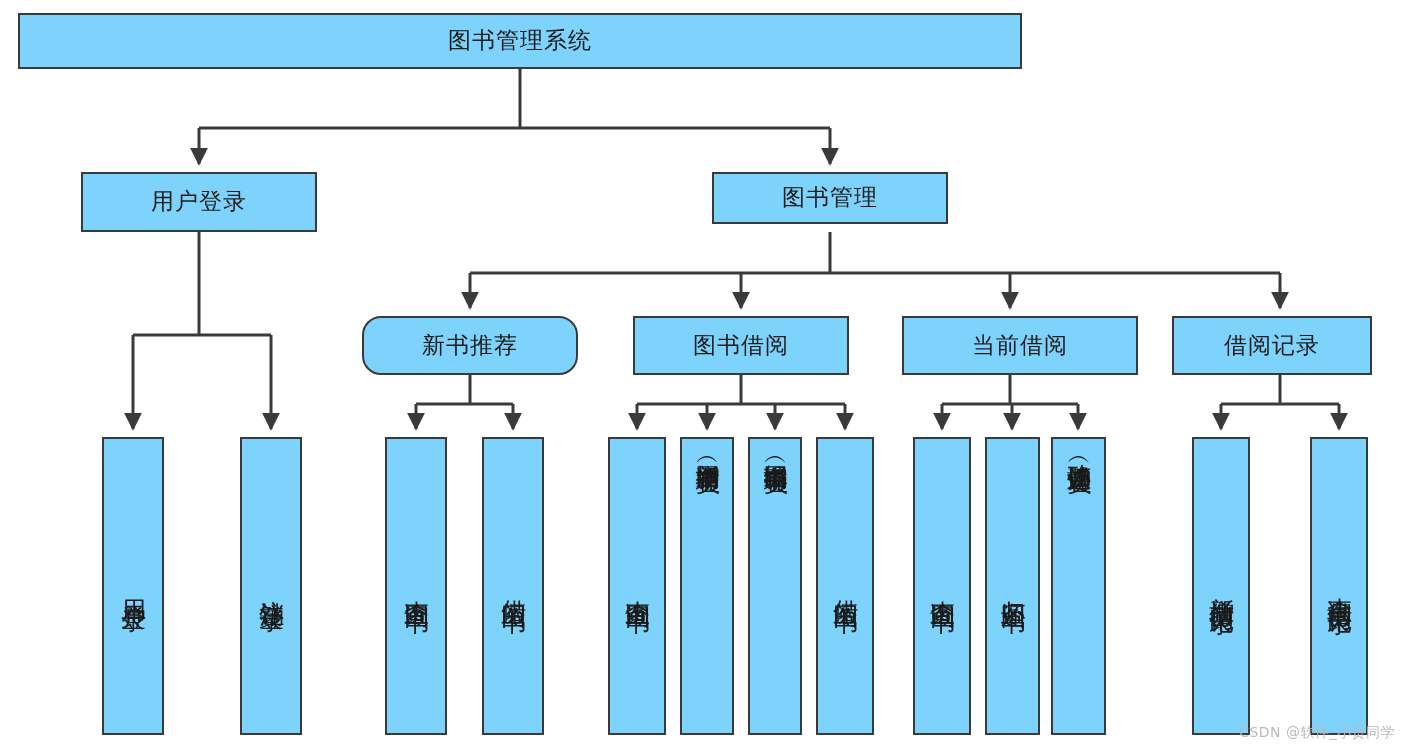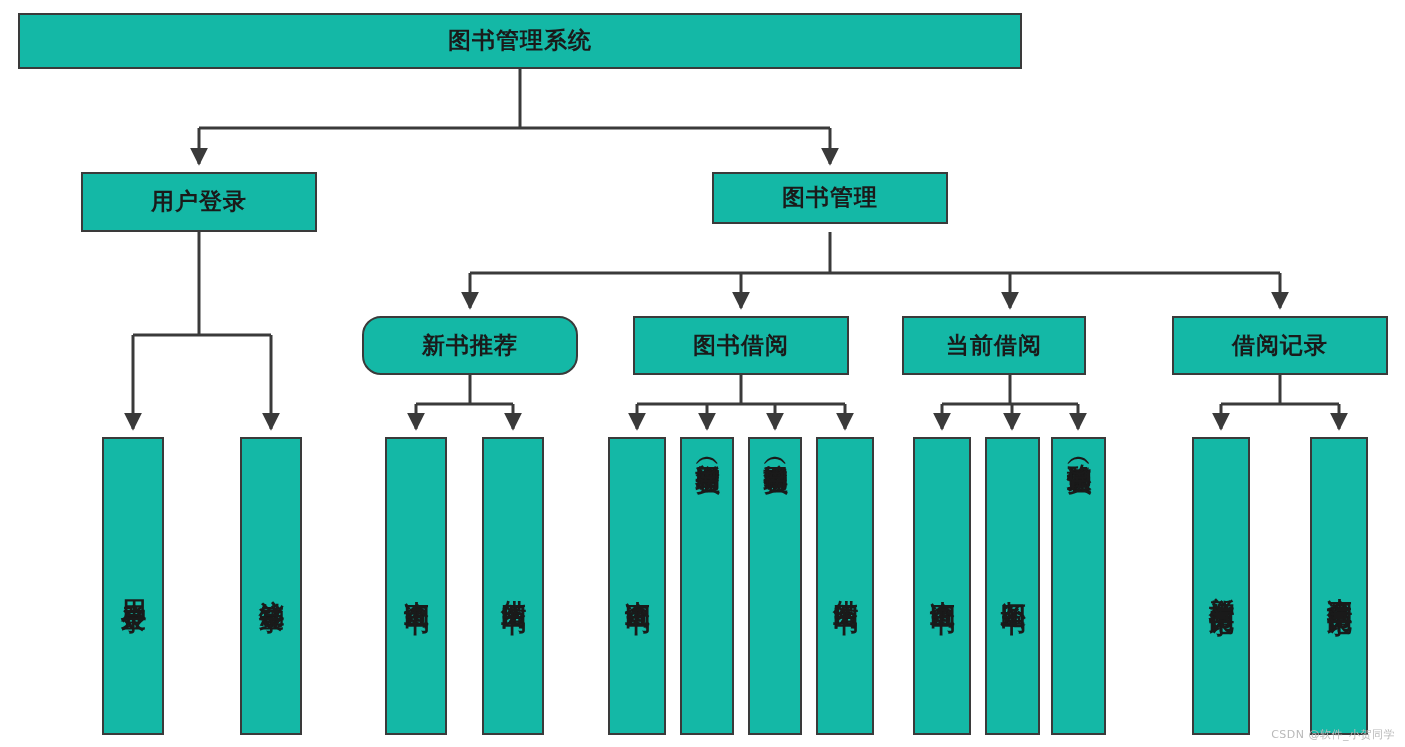--- a/index.html
+++ b/index.html
@@ -23,27 +23,26 @@
     left: 0;
     top: 0;
     width: 1405px;
     height: 747px;
     pointer-events: none;
   }
   .node {
     position: absolute;
     box-sizing: border-box;
     border: 2.5px solid #3a3a3a;
-    background: #14b8a6;
+    background: #7dd3fc;
     display: flex;
     align-items: center;
     justify-content: center;
     color: #1a1a1a;
     z-index: 2;
-    font-weight: bold;
   }
   .node-label {
     display: block;
     white-space: pre;
     letter-spacing: 1px;
   }
   
   .node.horiz .node-label {
     font-size: 23px;
     line-height: 1.1;
@@ -71,21 +70,21 @@
     letter-spacing: 1px;
   }
   .node.vert.center-text {
     align-items: center;
     padding-top: 0;
   }
   #watermark {
     position: absolute;
     right: 10px;
     bottom: 5px;
-    font-size: 11px;
+    font-size: 14px;
     color: #b9b9b9;
     z-index: 5;
     letter-spacing: 0.5px;
     white-space: nowrap;
   }
 </style>
 </head>
 <body>
 
 <div id="diagram-root">
@@ -153,25 +152,25 @@
   </div>
 
   <div class="node horiz" style="left:362px; top:316px; width:216px; height:59px;border-radius:19px;">
     <span class="node-label">新书推荐</span>
   </div>
 
   <div class="node horiz" style="left:633px; top:316px; width:216px; height:59px;align-items:center;">
     <span class="node-label">图书借阅</span>
   </div>
 
-  <div class="node horiz" style="left:902px; top:316px; width:184px; height:59px;align-items:center;">
+  <div class="node horiz" style="left:902px; top:316px; width:236px; height:59px;align-items:center;">
     <span class="node-label">当前借阅</span>
   </div>
 
-  <div class="node horiz" style="left:1172px; top:316px; width:216px; height:59px;">
+  <div class="node horiz" style="left:1172px; top:316px; width:200px; height:59px;">
     <span class="node-label">借阅记录</span>
   </div>
 
   <div class="node vert center-text" style="left:102px; top:437px; width:62px; height:298px;">
     <span class="node-label">用户登录</span>
   </div>
 
   <div class="node vert center-text" style="left:240px; top:437px; width:62px; height:298px;">
     <span class="node-label">注销登录</span>
   </div>

